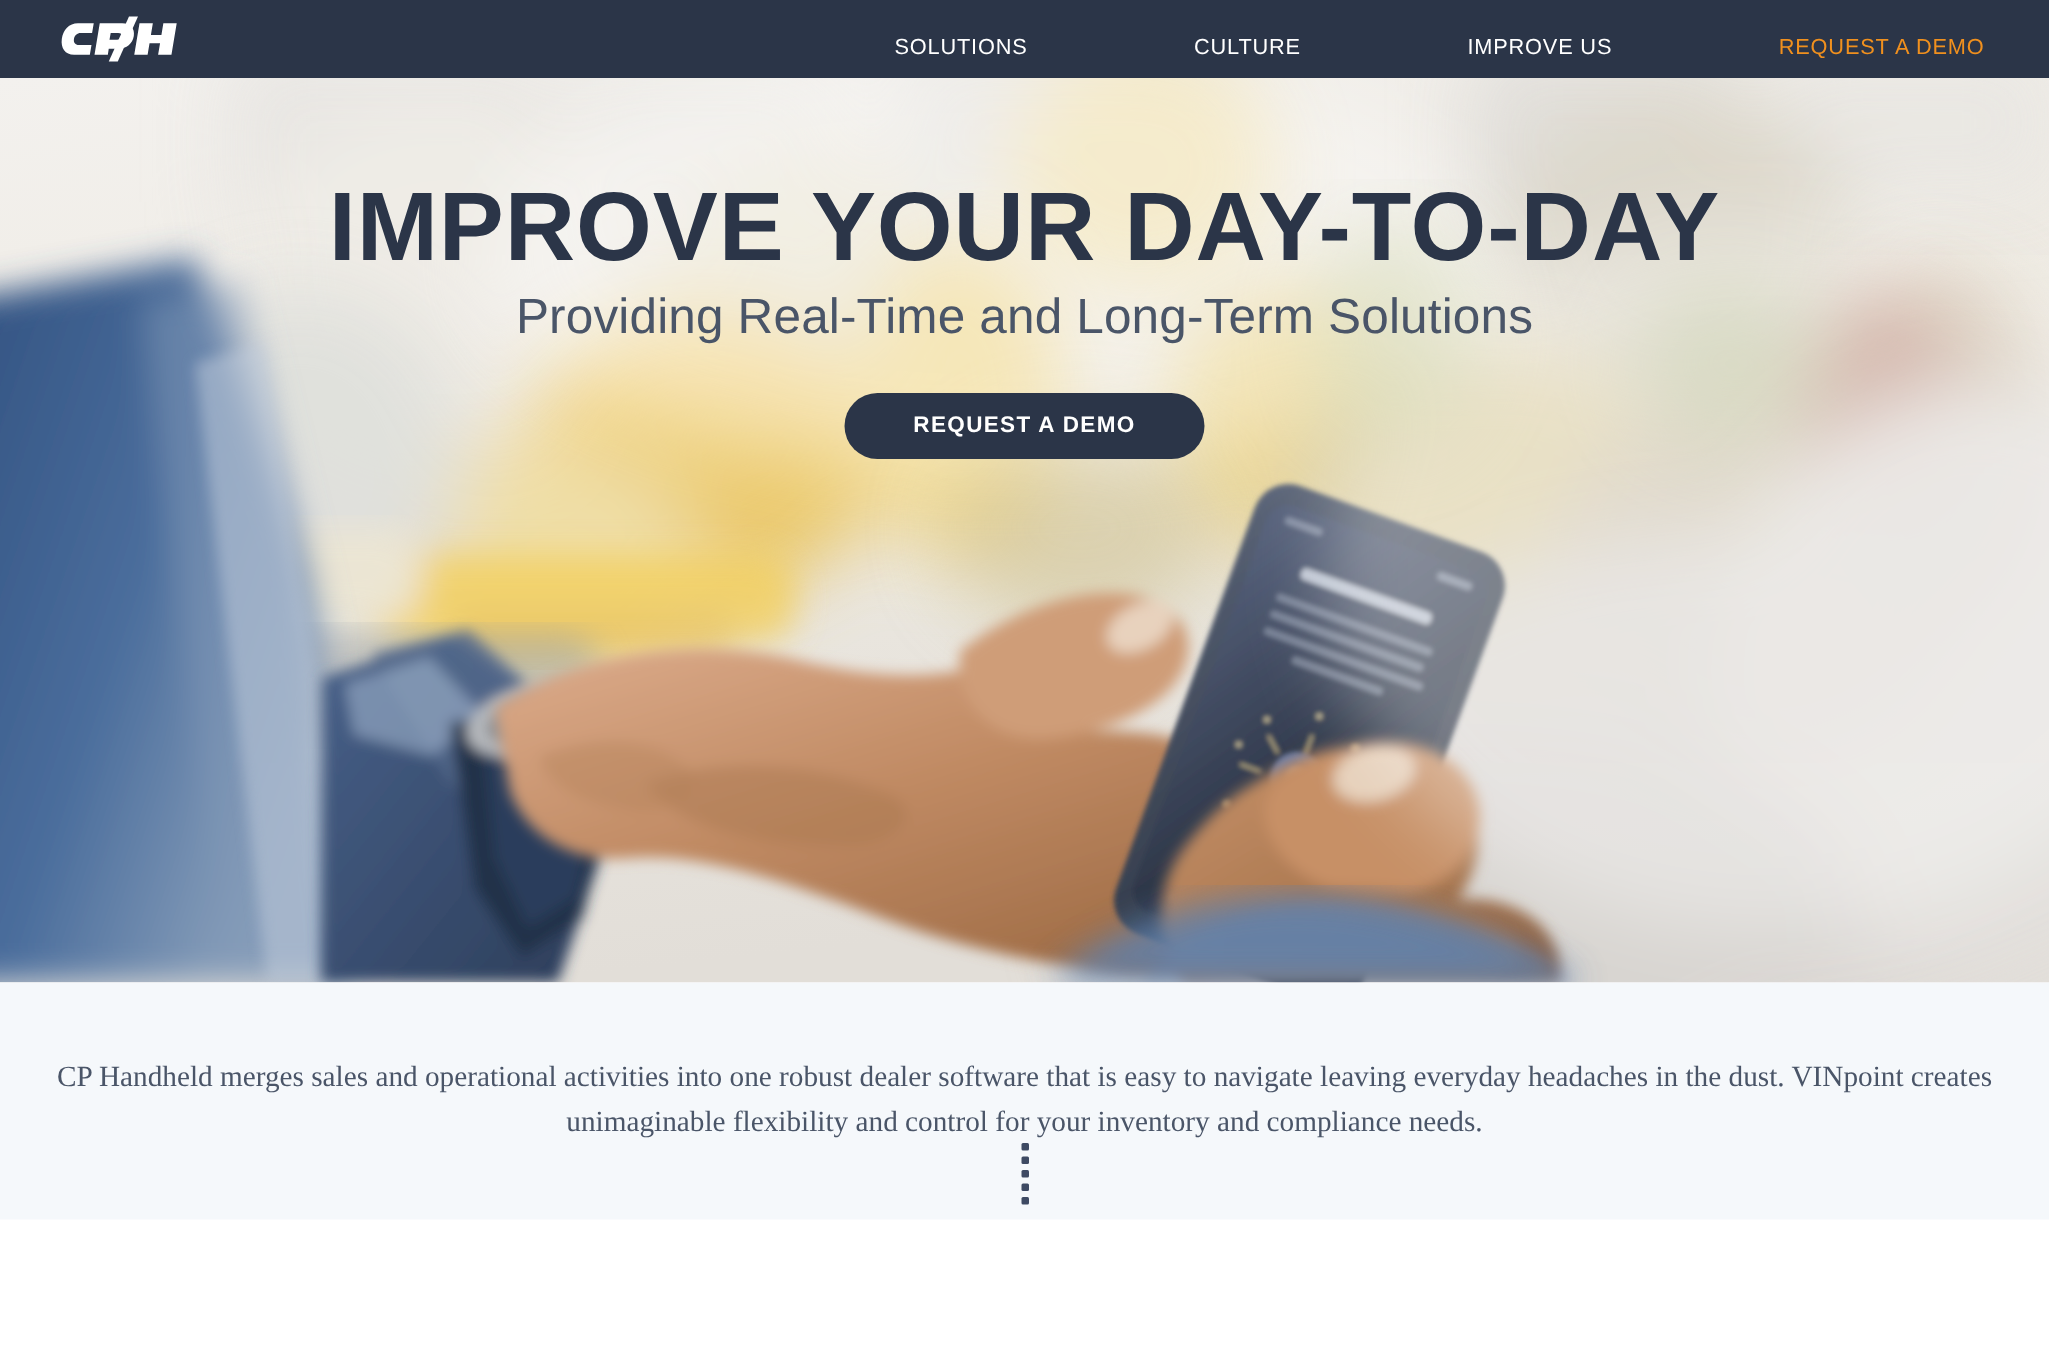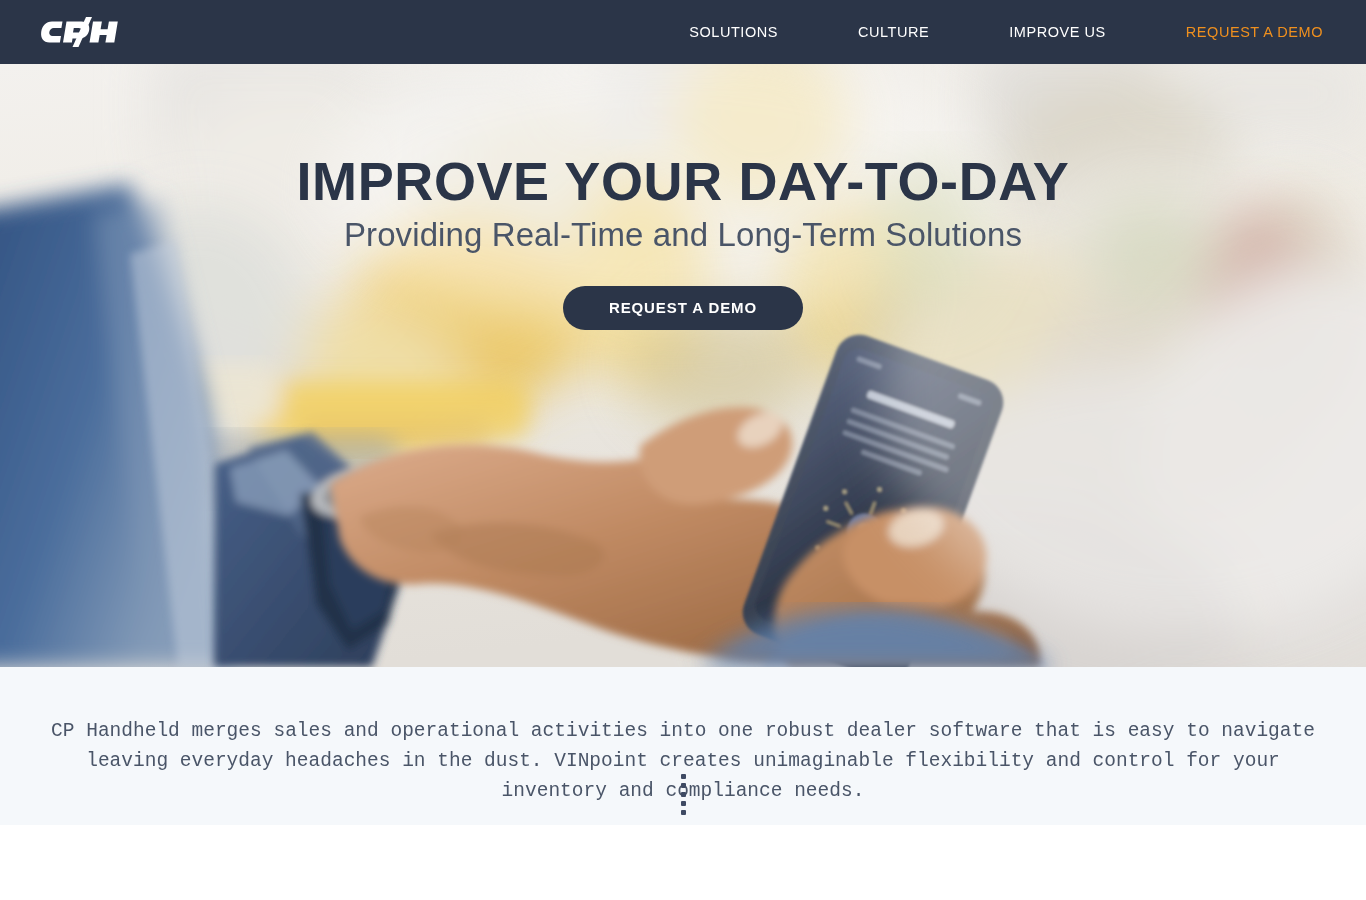--- a/index.html
+++ b/index.html
@@ -10,21 +10,21 @@
     height: 900px;
     overflow: hidden;
     background: #ffffff;
     font-family: "Liberation Sans", sans-serif;
   }
 
   
   .site-header {
     position: relative;
     width: 1366px;
-    height: 64px;
+    height: 52px;
     background: #2b3548;
     display: flex;
     align-items: center;
     z-index: 40;
   }
 
   .logo {
     margin-left: 40px;
     width: 84px;
     height: 34px;
@@ -45,21 +45,21 @@
 
   .nav-link {
     color: #ffffff;
     font-size: 14.5px;
     letter-spacing: 0.55px;
     text-decoration: none;
     font-weight: 400;
     white-space: nowrap;
     cursor: pointer;
     padding: 6px 2px;
-    margin-left: 76px;
+    margin-left: 107px;
     font-family: "Liberation Sans", sans-serif;
   }
   .nav-link:first-child { margin-left: 0; }
   .nav-link.accent { color: #f0901e; }
 
   
   .hero {
     position: relative;
     width: 1366px;
     height: 603px;
@@ -78,22 +78,22 @@
   .hero-content {
     position: absolute;
     left: 0;
     top: 0;
     width: 1366px;
     text-align: center;
     z-index: 10;
   }
 
   .hero-title {
-    margin-top: 88px;
-    font-size: 54px;
+    margin-top: 64px;
+    font-size: 65px;
     line-height: 1.08;
     font-weight: 700;
     letter-spacing: 0.6px;
     color: #2b3548;
     font-family: "Liberation Sans", sans-serif;
   }
 
   .hero-subtitle {
     margin-top: 5px;
     font-size: 33px;
@@ -131,21 +131,21 @@
   }
 
   .intro-text {
     width: 1300px;
     margin: 0 auto;
     text-align: center;
     font-size: 19.5px;
     line-height: 30px;
     font-weight: 300;
     color: #4a5568;
-    font-family: Liberation Mono, monospace;
+    font-family: Liberation Serif, serif;
   }
 
   .scroll-dots {
     position: absolute;
     left: 0;
     bottom: 10px;
     width: 1366px;
     display: flex;
     flex-direction: column;
     align-items: center;

